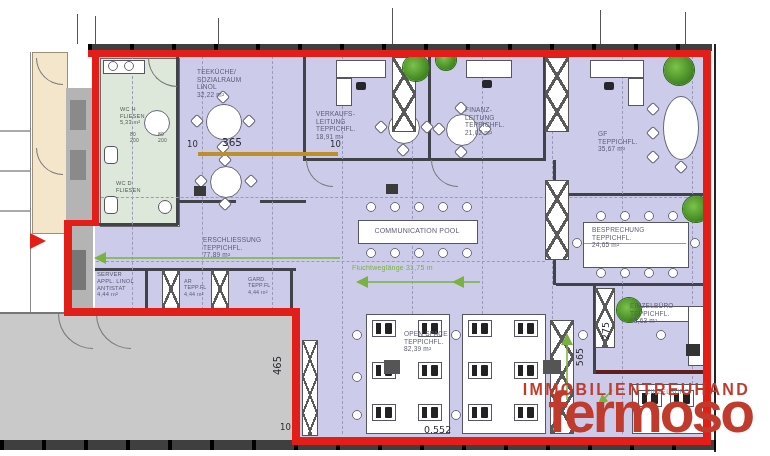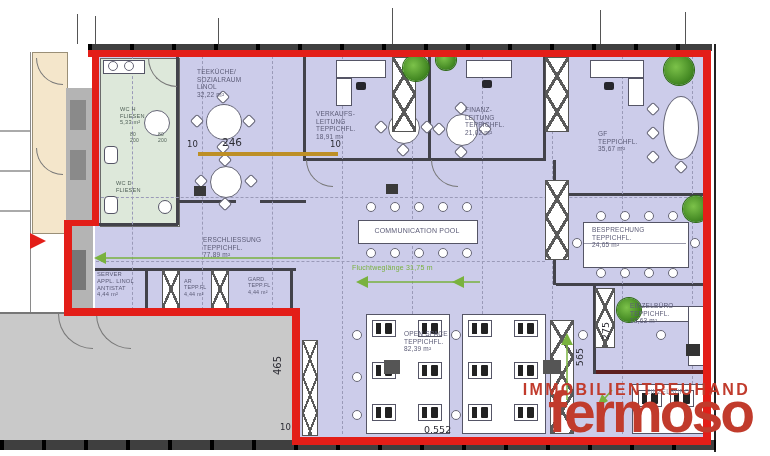--- a/index.html
+++ b/index.html
@@ -288,21 +288,21 @@
 FLIESEN
 5,33 m²</div>
   <div class="lbl" style="left:116px;top:180px;font-size:5.6px;color:#4f5f56;">WC D
 FLIESEN</div>
   <div class="lbl" style="left:130px;top:132px;font-size:5px;color:#4f5f56;">80
 200</div>
   <div class="lbl" style="left:158px;top:132px;font-size:5px;color:#4f5f56;">80
 200</div>
 
   <div class="dim" style="left:187px;top:139px;font-size:8.5px;">10</div>
-  <div class="dim" style="left:222px;top:136px;font-size:10.5px;">246</div>
+  <div class="dim" style="left:222px;top:136px;font-size:10.5px;">365</div>
   <div class="dim" style="left:330px;top:139px;font-size:8.5px;">10</div>
   <div class="dim vdim" style="left:272px;top:356px;font-size:10px;">465</div>
   <div class="dim" style="left:280px;top:422px;font-size:8.5px;">10</div>
   <div class="dim" style="left:424px;top:424px;font-size:9.5px;">0.552</div>
   <div class="dim vdim" style="left:574px;top:348px;font-size:9.5px;">565</div>
   <div class="dim vdim" style="left:600px;top:322px;font-size:9.5px;">275</div>
 
   <div class="greentxt" style="left:352px;top:264px;">Fluchtweglänge 31,75 m</div>
   <svg id="greensvg" width="770" height="456">
     <g stroke="#79b23e" stroke-width="1.5" fill="none">

